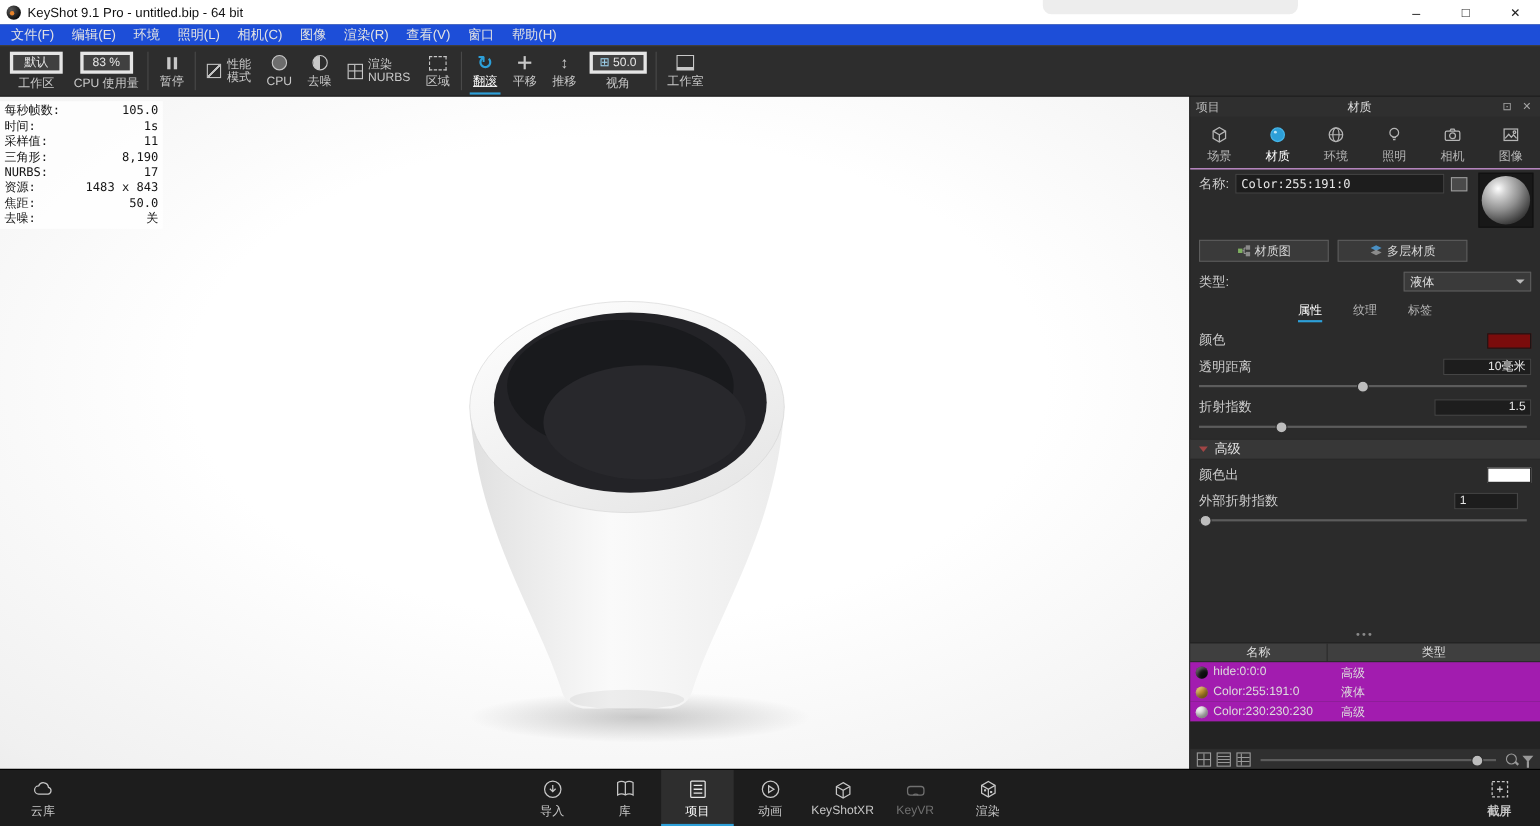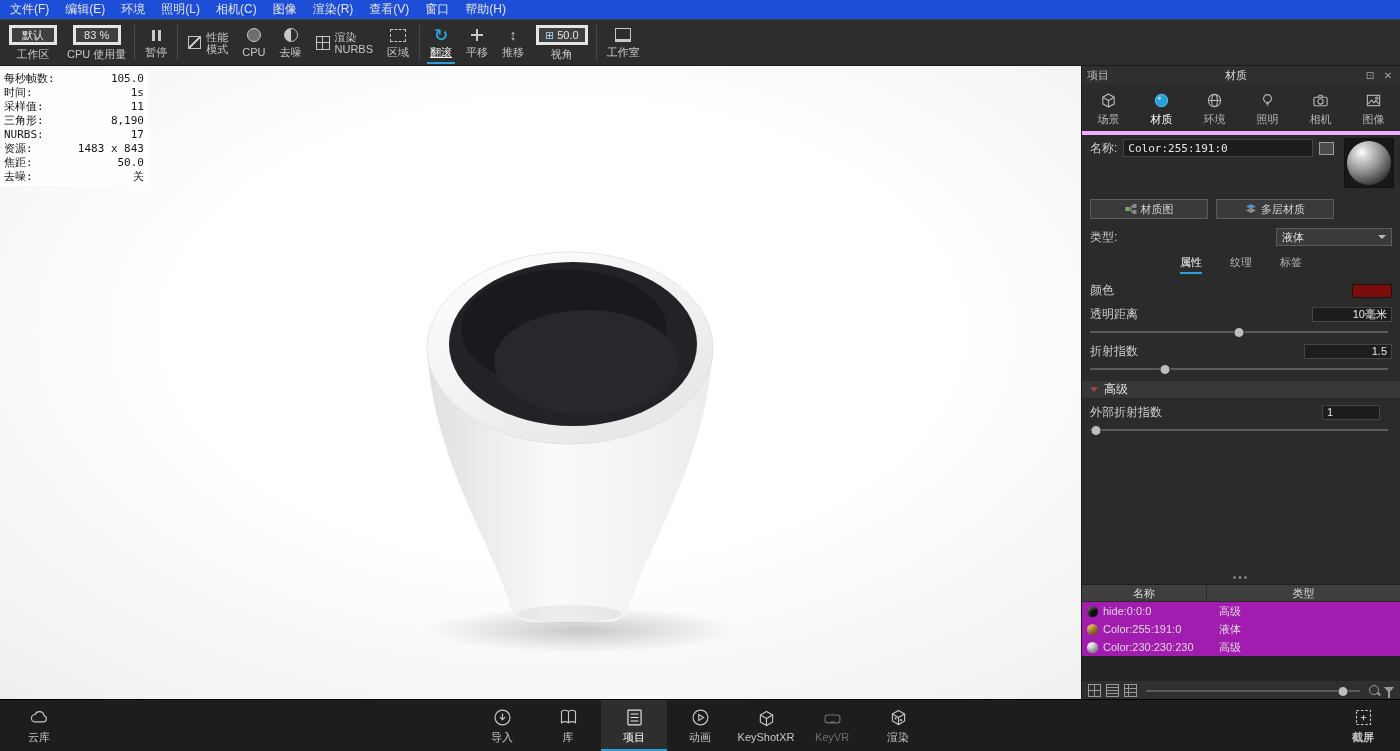--- a/index.html
+++ b/index.html
@@ -62,21 +62,21 @@
   .stats .srow{display:flex;justify-content:space-between;line-height:14px;gap:4px;}
   .cup{position:absolute;left:360px;top:150px;}
 
   
   .rpanel{flex:0 0 318px;width:318px;background:#2b2b2b;border-left:1px solid #1b1b1b;
           display:flex;flex-direction:column;color:#ccc;min-height:0;}
   .rp-header{flex:0 0 18px;display:flex;align-items:center;background:#2f2f2f;font-size:11px;padding:0 5px;gap:4px;}
   .ph-title{color:#bbb;}
   .ph-center{flex:1;text-align:center;color:#ddd;}
   .ph-ic{width:14px;text-align:center;color:#a5a5a5;font-size:10px;}
-  .rp-tabs{flex:0 0 44px;display:flex;padding-top:3px;border-bottom:4px solid #f0abfc;}
+  .rp-tabs{flex:0 0 44px;display:flex;padding-top:3px;border-bottom:1px solid #f0abfc;}
   .rp-tab{flex:1;display:flex;flex-direction:column;align-items:center;justify-content:center;gap:3px;font-size:11px;color:#b5b5b5;}
   .rp-tab svg{width:17px;height:17px;stroke:#b5b5b5;fill:none;stroke-width:1.2;}
   .rp-tab.active{color:#fff;}
   .rp-tab.active svg{stroke:#2d9fd8;}
   .rp-tab.active .mat-circle{fill:#2d9fd8;stroke:#45b5e8;}
   .mat-head{position:relative;padding-right:58px;}
   .sphere-preview{position:absolute;right:6px;top:3px;width:48px;height:48px;background:#181818;border:1px solid #111;
                   display:flex;align-items:center;justify-content:center;}
   .sphere-ball{width:44px;height:44px;border-radius:50%;
                background:radial-gradient(circle at 34% 26%,#ffffff 0%,#d2d2d2 16%,#909090 45%,#3c3c3c 76%,#151515 100%);}
@@ -140,20 +140,32 @@
   .bitem.dim svg{stroke:#707070;}
   .b-left{margin-left:10px;width:58px;}
   .b-center{position:absolute;left:50%;transform:translateX(-50%);display:flex;height:100%;}
   .b-right{margin-left:auto;margin-right:6px;width:62px;font-weight:bold;}
 </style>
 </head>
 <body>
 
 <div class="app">
 
+  <div class="titlebar">
+    <span class="app-logo">
+        <i></i>
+      </span>
+    <span class="title-text">KeyShot 9.1 Pro  - untitled.bip  - 64 bit</span>
+    <span class="title-pill"></span>
+    <div class="win-btns">
+      <span class="win-btn min"></span>
+      <span class="win-btn max"></span>
+      <span class="win-btn cls"></span>
+    </div>
+  </div>
 
   <div class="menubar">
     <span class="menu-item">文件(F)</span>
     <span class="menu-item">编辑(E)</span>
     <span class="menu-item">环境</span>
     <span class="menu-item">照明(L)</span>
     <span class="menu-item">相机(C)</span>
     <span class="menu-item">图像</span>
     <span class="menu-item">渲染(R)</span>
     <span class="menu-item">查看(V)</span>
@@ -431,20 +443,24 @@
       <div class="slider-row">
         <span class="slider-track"></span>
         <span class="slider-handle" style="left: 25%;"></span>
       </div>
 
       <div class="adv-header">
         <span class="adv-arrow"></span>
         <span>高级</span>
       </div>
 
+      <div class="prop-row">
+        <span>颜色出</span>
+        <span class="swatch" style="background: rgb(255, 255, 255);"></span>
+      </div>
 
       <div class="prop-row">
         <span>外部折射指数</span>
         <span class="value-box w56" style="text-align:left">1</span>
       </div>
       <div class="slider-row">
         <span class="slider-track"></span>
         <span class="slider-handle" style="left: 2%;"></span>
       </div>
 

